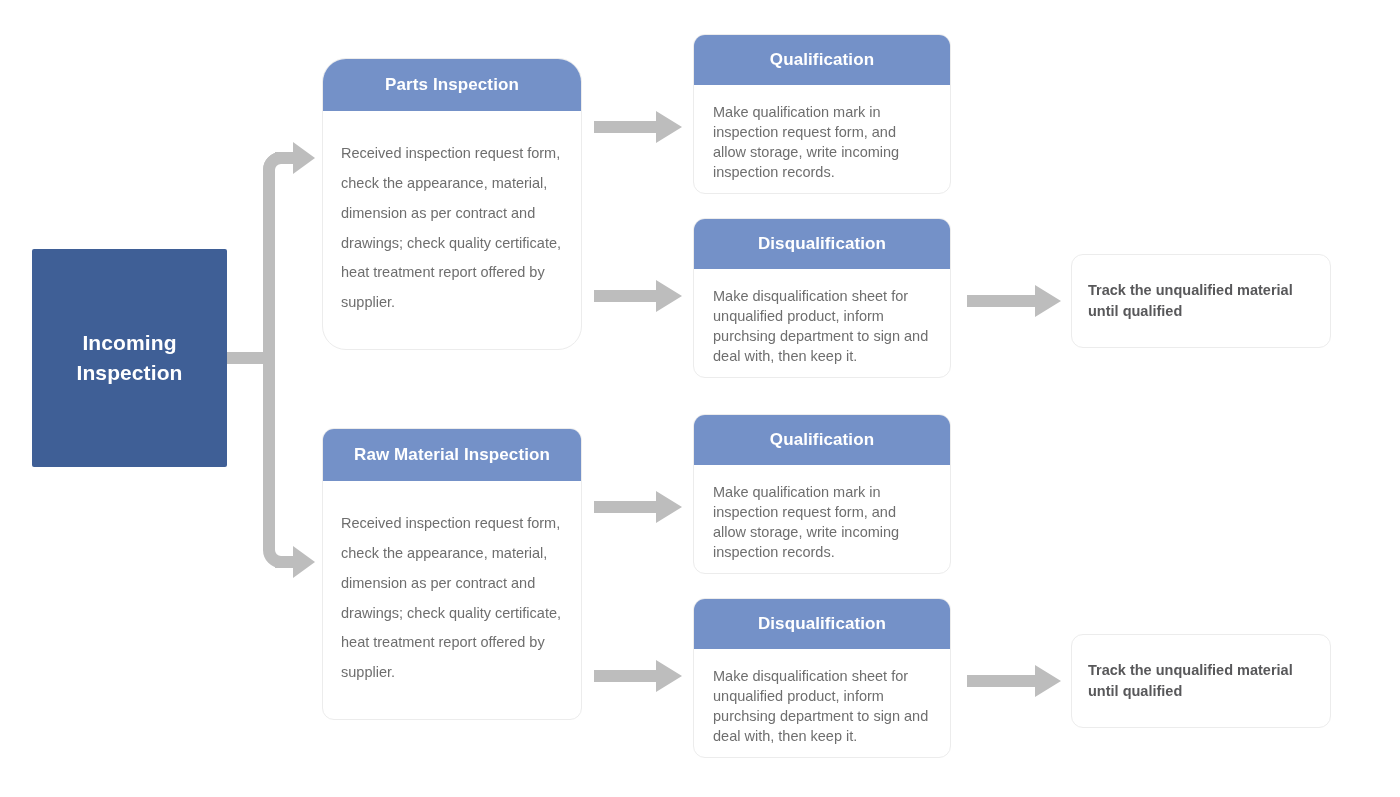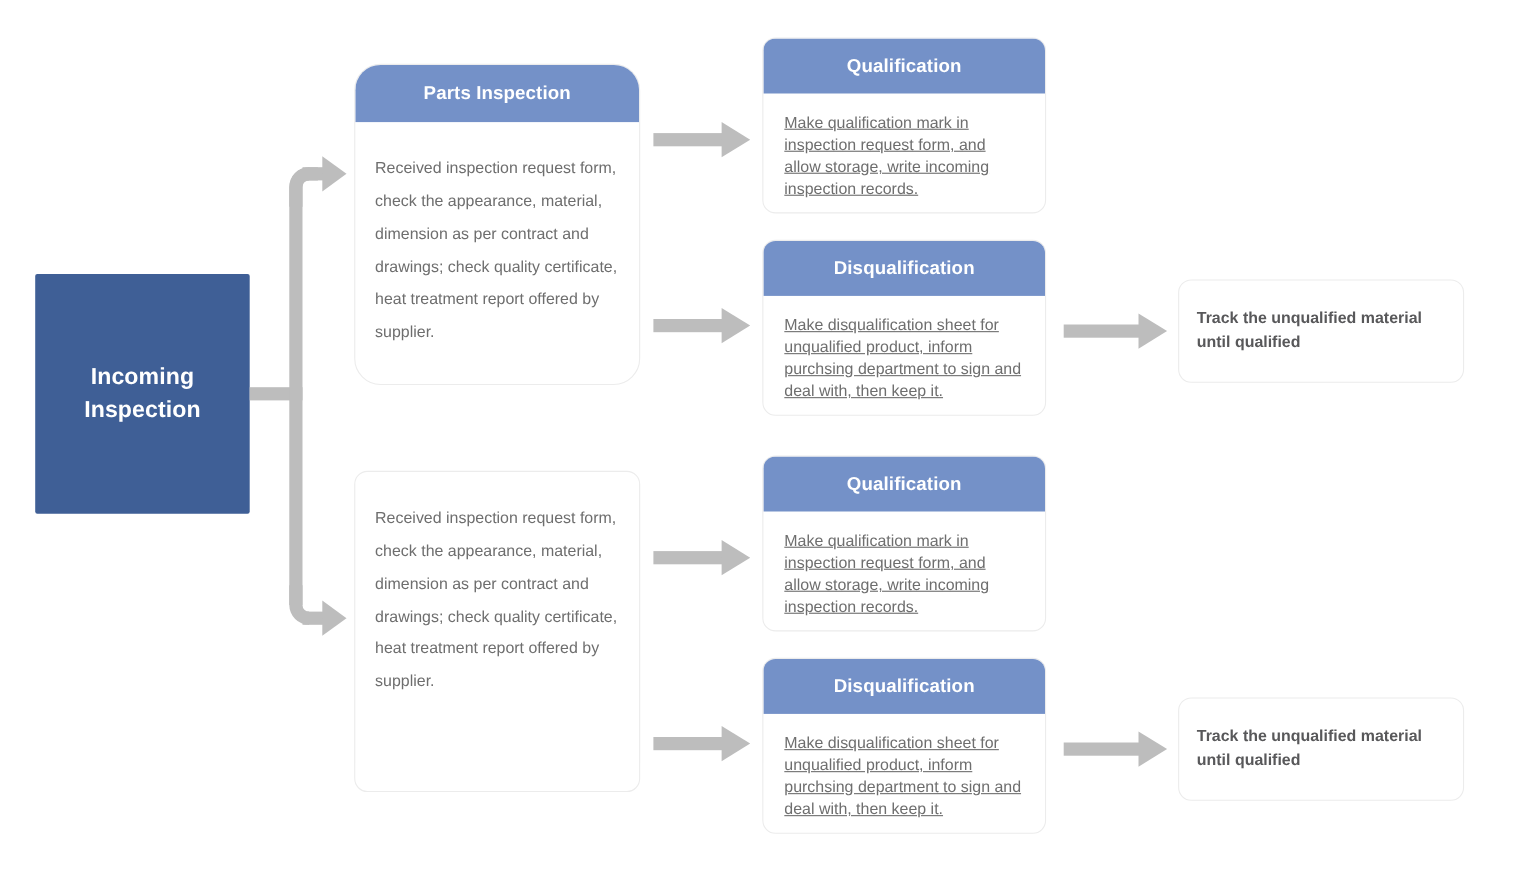--- a/index.html
+++ b/index.html
@@ -72,21 +72,20 @@
     padding: 28px 18px 0 18px;
     line-height: 2.06;
   }
 
   
   .card.result          { width: 258px; }
   .card.result .card-header { height: 50px; font-size: 17px; }
   .card.result .card-body {
     padding: 17px 19px 0 19px;
     line-height: 1.38;
-    text-decoration: underline;
   }
 
   
   .plain-box {
     position: absolute;
     background: #ffffff;
     border: 1px solid #ececec;
     border-radius: 12px;
     display: flex;
     align-items: center;
@@ -167,20 +166,21 @@
       <rect x="0" y="11" width="72" height="12" fill="#BDBDBD"></rect>
       <polygon points="68,1 94,17 68,33" fill="#BDBDBD"></polygon>
     </svg>
   </div>
 
   <div class="plain-box" style="left:1071px; top:254px; width:260px; height:94px;">
     <span class="plain-text">Track the unqualified material until qualified</span>
   </div>
 
   <div class="card wide" style="left:322px; top:428px; height:292px;">
+    <div class="card-header">Raw Material Inspection</div>
     <div class="card-body">Received inspection request form, check the appearance, material, dimension as per contract and drawings; check quality certificate, heat treatment report offered by supplier.</div>
   </div>
 
   <div class="connector" style="left:594px; top:490px; width:92px; height:34px;">
     <svg width="92" height="34" viewBox="0 0 92 34" aria-hidden="true">
       <rect x="0" y="11" width="66" height="12" fill="#BDBDBD"></rect>
       <polygon points="62,1 88,17 62,33" fill="#BDBDBD"></polygon>
     </svg>
   </div>
 

